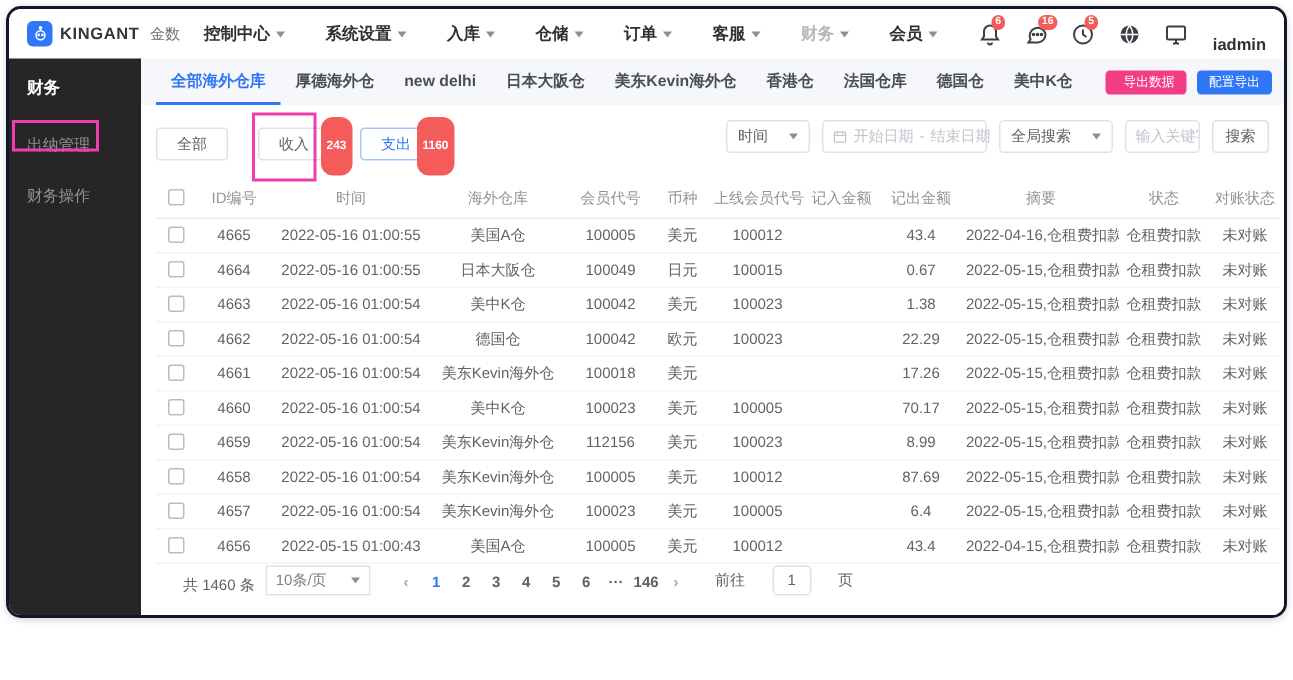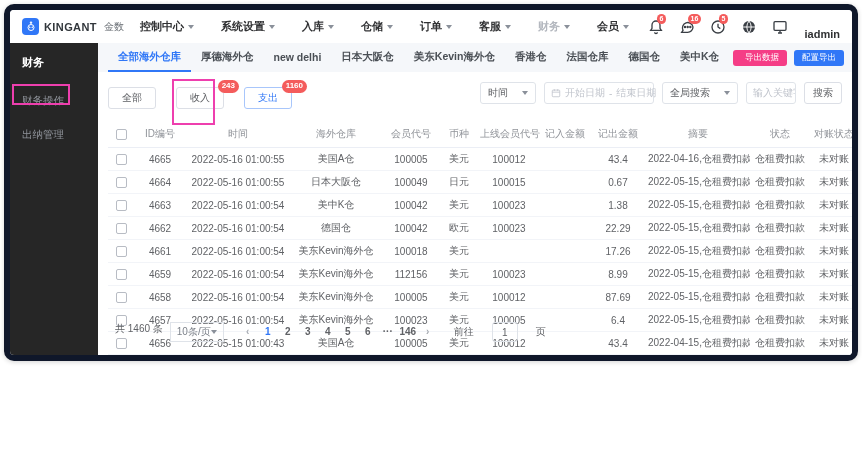--- a/index.html
+++ b/index.html
@@ -9,21 +9,21 @@
     --badge:#f45c5c;
     --sidebar-bg:#262626;
     --tabband-bg:#f5f7fa;
     --text-main:#303133;
     --text-secondary:#606266;
     --text-muted:#909399;
     --border-light:#ebeef5;
   }
   *{box-sizing:border-box;margin:0;padding:0;}
   body{width:862px;height:453px;font-family:"Liberation Sans",sans-serif;background:#fff;overflow:hidden;}
-  .frame{position:relative;width:854px;height:357px;margin:4px;border:6px solid #0f172a;border-radius:10px;overflow:hidden;background:#fff;box-shadow:0 1px 5px rgba(0,0,0,.18);}
+  .frame{position:relative;width:854px;height:408px;margin:4px;border:2px solid #0f172a;border-radius:10px;overflow:hidden;background:#fff;box-shadow:0 1px 5px rgba(0,0,0,.18);}
 
   
   .navbar{height:33px;display:flex;align-items:center;padding:0 12px;background:#fff;}
   .logo{display:flex;align-items:center;gap:5px;margin-right:16px;}
   .logo-badge{width:17px;height:17px;border-radius:4px;background:var(--primary);display:flex;align-items:center;justify-content:center;}
   .brand-text{font-size:11px;font-weight:bold;color:#32373c;letter-spacing:.4px;}
   .brand-suffix{font-size:10px;color:#6b7076;margin-left:2px;}
   .nav-menus{display:flex;align-items:center;gap:27px;}
   .nav-item{font-size:11px;font-weight:600;color:var(--text-main);display:flex;align-items:center;gap:4px;cursor:pointer;white-space:nowrap;}
   .nav-item.muted{color:#b4b8bf;}
@@ -51,37 +51,37 @@
   .exp{height:16px;padding:0 8px;border:none;border-radius:3px;color:#fff;font-size:8.5px;cursor:pointer;font-family:inherit;}
   .exp.pink{background:var(--export-pink);padding-left:12px;}
   .exp.blue{background:var(--primary);}
 
   
   .content{flex:1;position:relative;padding:10px 10px 0;background:#fff;}
   .toolbar-row{display:flex;align-items:flex-start;justify-content:space-between;}
   .filter-buttons{display:flex;align-items:center;padding-top:5px;}
   .fbtn{position:relative;height:22px;padding:0 13px;border:1px solid #dcdfe6;border-radius:3px;background:#fff;color:var(--text-secondary);font-size:10px;margin-right:20px;cursor:pointer;font-family:inherit;}
   .fbtn.active{color:var(--primary);border-color:#a8c6fb;}
-  .fbadge{position:absolute;top:-8px;right:-16px;background:var(--badge);color:#fff;font-size:8px;line-height:1.1;border-radius:8px;padding:2px 4px;font-weight:bold;}
+  .fbadge{position:absolute;top:-8px;right:-16px;background:var(--badge);color:#fff;font-size:8px;line-height:1.1;border-radius:8px;padding:15px 4px;font-weight:bold;}
   .filters{display:flex;align-items:center;gap:8px;font-size:10px;color:var(--text-secondary);}
   .selbox{height:22px;border:1px solid #dfe3e9;border-radius:3px;background:#fff;display:flex;align-items:center;gap:14px;padding:0 7px;cursor:pointer;white-space:nowrap;}
   .datebox{height:22px;width:110px;border:1px solid #dfe3e9;border-radius:3px;background:#fff;display:flex;align-items:center;gap:4px;padding:0 6px;color:#c0c4cc;white-space:nowrap;}
   .datebox svg{flex-shrink:0;}
   .kw{height:22px;width:50px;border:1px solid #dfe3e9;border-radius:3px;background:#fff;display:flex;align-items:center;padding:0 6px;color:#c0c4cc;white-space:nowrap;overflow:hidden;}
   .search-btn{height:22px;padding:0 8px;border:1px solid #dcdfe6;border-radius:3px;background:#fff;color:var(--text-secondary);font-size:10px;cursor:pointer;font-family:inherit;white-space:nowrap;}
 
   
   table{width:100%;border-collapse:collapse;table-layout:fixed;margin-top:12px;}
   th{font-size:10px;color:var(--text-muted);font-weight:normal;padding:6px 2px;border-bottom:1px solid var(--border-light);text-align:center;white-space:nowrap;overflow:hidden;}
   td{font-size:10px;color:var(--text-secondary);padding:4px 2px;border-bottom:1px solid #f2f4f8;text-align:center;white-space:nowrap;overflow:hidden;height:17px;}
   .cb{display:inline-block;width:11px;height:11px;border:1px solid #b8bcc4;border-radius:2px;background:#fff;cursor:pointer;vertical-align:middle;}
 
   
-  .pagination{position:absolute;left:17px;bottom:13px;display:flex;align-items:flex-start;gap:7px;font-size:10px;color:var(--text-secondary);}
-  .psize{height:20px;border:1px solid #dfe3e9;border-radius:0;display:flex;align-items:center;gap:0;padding:1px 6px;color:#7d828a;cursor:pointer;}
+  .pagination{position:absolute;left:28px;bottom:13px;display:flex;align-items:flex-end;gap:7px;font-size:10px;color:var(--text-secondary);}
+  .psize{height:20px;border:1px solid #dfe3e9;border-radius:0;display:flex;align-items:center;gap:16px;padding:1px 6px;color:#7d828a;cursor:pointer;}
   .pager{display:flex;align-items:center;gap:2px;margin-left:8px;}
   .pg{min-width:18px;height:18px;display:flex;align-items:center;justify-content:center;cursor:pointer;color:var(--text-secondary);font-weight:600;}
   .pg.active{color:var(--primary);}
   .pg.arrow{color:#a7abb2;}
   .goto{display:flex;align-items:center;gap:18px;margin-left:10px;}
   .goto-input{width:26px;height:20px;border:1px solid #dfe3e9;border-radius:3px;display:flex;align-items:center;justify-content:center;color:var(--text-secondary);}
 
   
   .annotation{position:absolute;border:2px solid var(--annotation);pointer-events:none;}
   .anno-sidebar{left:2px;top:74px;width:58px;height:21px;}
@@ -181,22 +181,22 @@
         </span>
       <span class="username">iadmin</span>
     </div>
   </header>
 
   <div class="appbody">
 
     <aside class="sidebar">
       <div class="sidebar-title">财务</div>
       <nav id="sidebar-items">
+          <div class="side-item">出纳管理</div>
           <div class="side-item">财务操作</div>
-          <div class="side-item">出纳管理</div>
         </nav>
     </aside>
 
     <main class="main">
       <div class="tabband">
         <div class="tabs" id="tabs">
             <div class="tab active">全部海外仓库</div>
             <div class="tab">厚德海外仓</div>
             <div class="tab">new delhi</div>
             <div class="tab">日本大阪仓</div>
@@ -344,20 +344,34 @@
                 <td>美元</td>
                 <td></td>
                 <td></td>
                 <td>17.26</td>
                 <td>2022-05-15,仓租费扣款</td>
                 <td>仓租费扣款</td>
                 <td>未对账</td>
               </tr>
               <tr>
                 <td><span class="cb"></span></td>
+                <td>4660</td>
+                <td>2022-05-16 01:00:54</td>
+                <td>美中K仓</td>
+                <td>100023</td>
+                <td>美元</td>
+                <td>100005</td>
+                <td></td>
+                <td>70.17</td>
+                <td>2022-05-15,仓租费扣款</td>
+                <td>仓租费扣款</td>
+                <td>未对账</td>
+              </tr>
+              <tr>
+                <td><span class="cb"></span></td>
                 <td>4659</td>
                 <td>2022-05-16 01:00:54</td>
                 <td>美东Kevin海外仓</td>
                 <td>112156</td>
                 <td>美元</td>
                 <td>100023</td>
                 <td></td>
                 <td>8.99</td>
                 <td>2022-05-15,仓租费扣款</td>
                 <td>仓租费扣款</td>

